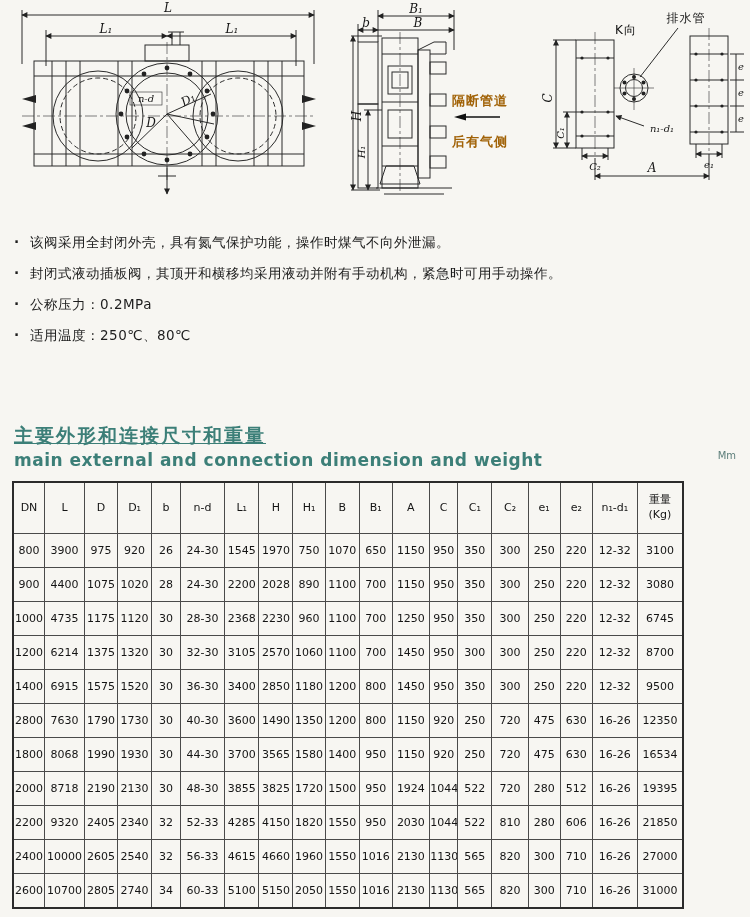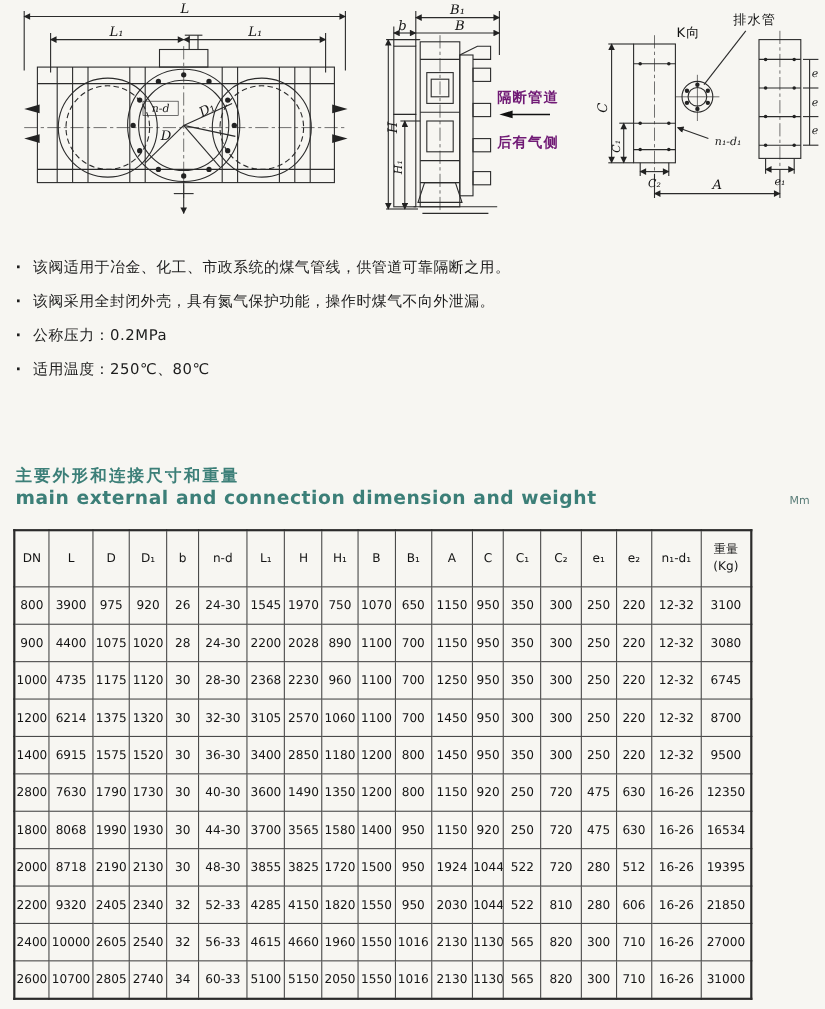--- a/index.html
+++ b/index.html
@@ -11,29 +11,29 @@
   }
   svg.dw{position:absolute;overflow:visible;}
   svg .ln{stroke:#2b2b2b;stroke-width:1;fill:none;}
   svg .thin{stroke:#2b2b2b;stroke-width:.6;fill:none;}
   svg .cl{stroke:#2b2b2b;stroke-width:.6;fill:none;stroke-dasharray:12 3 3 3;}
   svg text.dim{font:italic 12px "DejaVu Serif","Liberation Serif",serif;fill:#151515;text-anchor:middle;}
   svg text.dims{font:italic 10px "DejaVu Serif","Liberation Serif",serif;fill:#151515;text-anchor:middle;}
   svg text.lab{font:12px "DejaVu Sans",sans-serif;fill:#111;text-anchor:middle;letter-spacing:1px;}
   svg .dot{fill:#222;stroke:none;}
 
-  .flow-note{position:absolute;left:452px;top:80px;width:80px;font-size:13px;font-weight:bold;letter-spacing:1px;color:#701a75;}
+  .flow-note{position:absolute;left:452px;top:92px;width:80px;font-size:13px;font-weight:bold;letter-spacing:1px;color:#a16207;}
   .flow-note .l2{margin-top:8px;}
 
   ul.features{position:absolute;left:14px;top:234px;width:710px;margin:0;padding:0;list-style:none;}
   ul.features li{height:31px;font-size:13.5px;letter-spacing:.5px;color:#1d1d1d;}
   ul.features .dot{display:inline-block;width:16px;text-align:left;font-weight:bold;}
 
   .heading{position:absolute;left:14px;top:423px;width:724px;}
-  .heading .zh{font-size:15px;font-weight:bold;color:var(--accent,#3c7f78);letter-spacing:2px;}
+  .heading .zh{font-size:19px;font-weight:bold;color:var(--accent,#3c7f78);letter-spacing:2px;text-decoration:underline;}
   .heading .en{font-size:17px;font-weight:bold;color:var(--accent,#3c7f78);letter-spacing:.5px;margin-top:1px;}
   .heading .unit{position:absolute;right:2px;top:27px;font-size:10px;color:#5c7e7a;padding-left:40px;}
 
   table.dims{
     position:absolute;left:12px;top:481px;width:672px;
     border-collapse:collapse;table-layout:fixed;
     font-size:11px;color:#141414;
     border:2px solid #2b2b2b;
   }
   table.dims th,table.dims td{
@@ -253,22 +253,22 @@
   <text class="dims" x="69" y="162">C₂</text>
   <text class="dims" x="136" y="124">n₁-d₁</text>
   <text class="dims" x="215" y="62">e</text>
   <text class="dims" x="215" y="88">e</text>
   <text class="dims" x="215" y="114">e</text>
   <text class="dims" x="183" y="160">e₁</text>
   <text class="dim" x="126" y="164">A</text>
 </svg>
 
 <ul class="features">
-    <li><span class="dot">·</span><span>该阀适用于冶金、化工、市政系统的煤气管线，供管道可靠隔断之用。</span></li>
     <li><span class="dot">·</span><span>该阀采用全封闭外壳，具有氮气保护功能，操作时煤气不向外泄漏。</span></li>
+    <li><span class="dot">·</span><span>封闭式液动插板阀，其顶开和横移均采用液动并附有手动机构，紧急时可用手动操作。</span></li>
     <li><span class="dot">·</span><span>公称压力：0.2MPa</span></li>
     <li><span class="dot">·</span><span>适用温度：250℃、80℃</span></li>
   </ul>
 
 <div class="heading">
   <div class="zh">主要外形和连接尺寸和重量</div>
   <div class="en">main external and connection dimension and weight</div>
   <div class="unit">Mm</div>
 </div>
 

